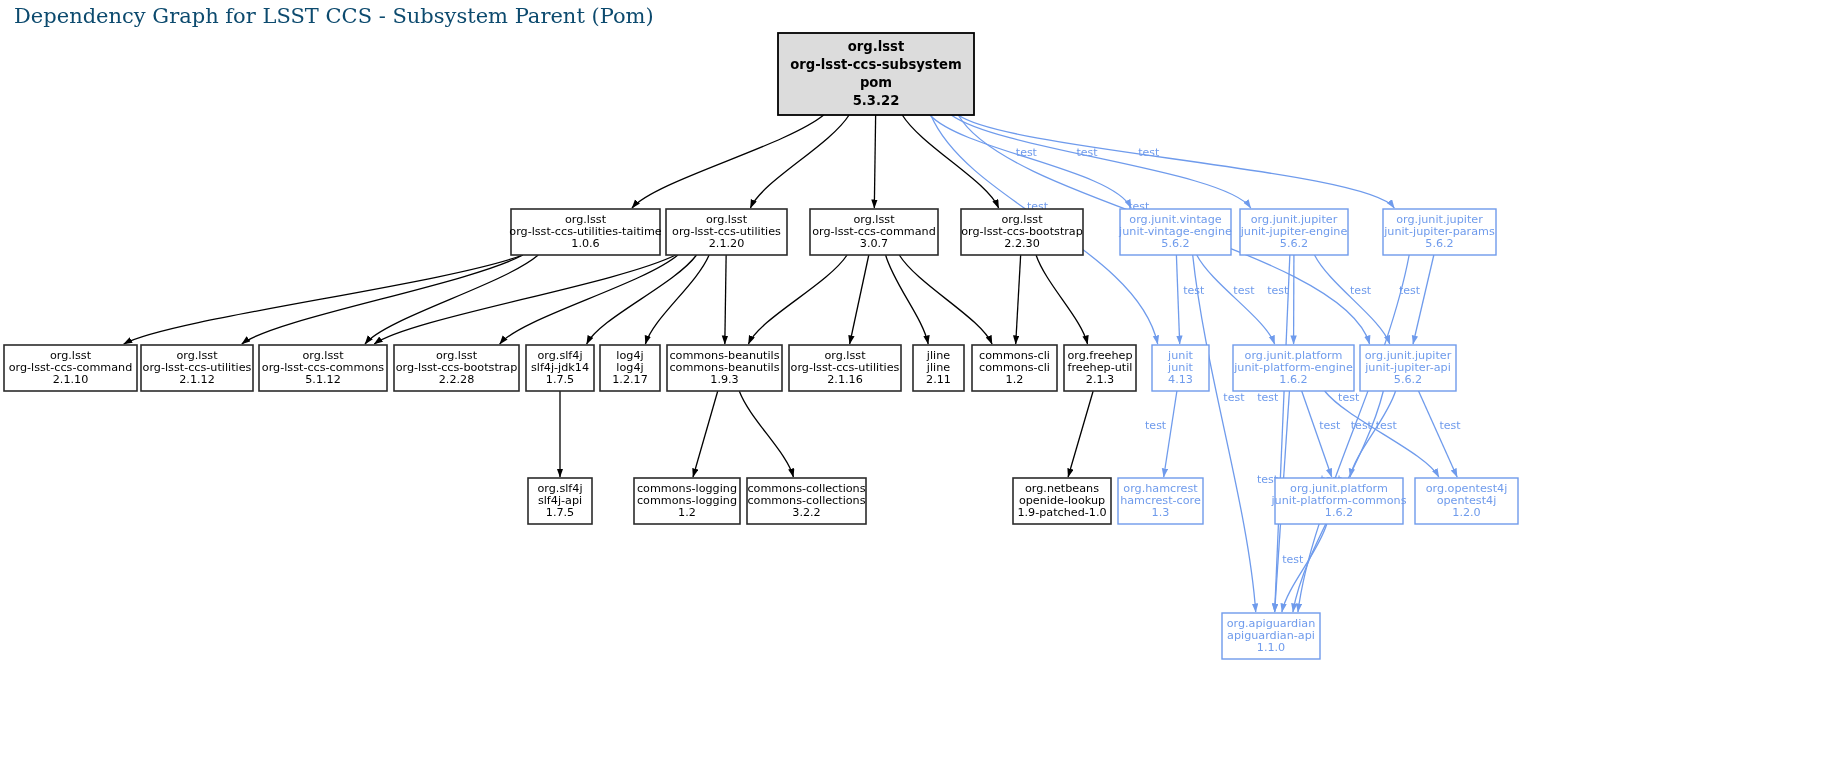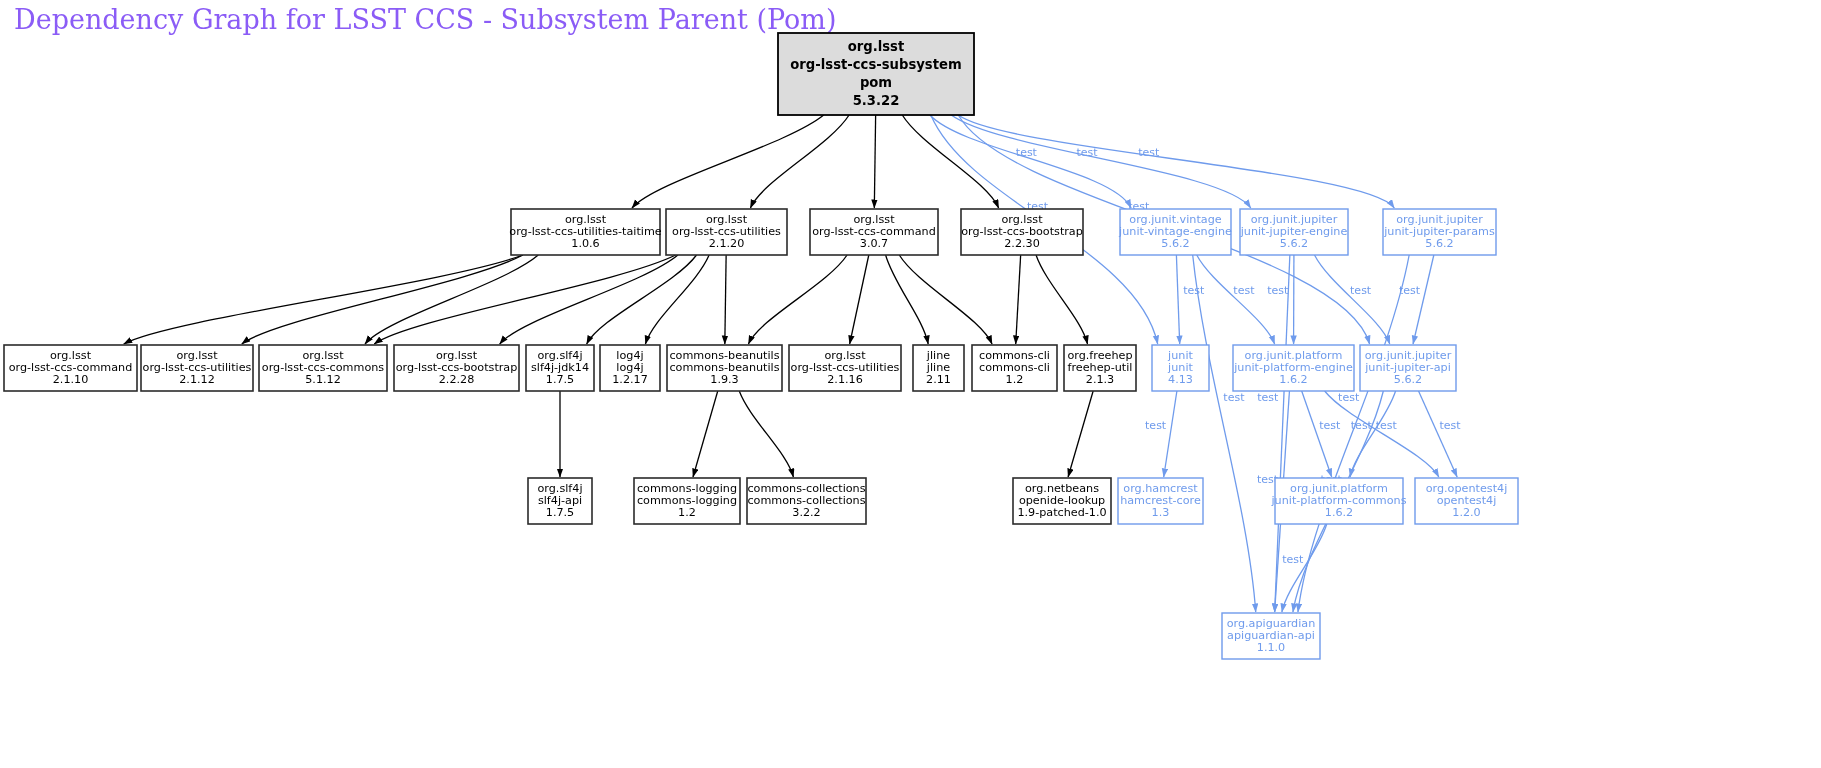--- a/index.html
+++ b/index.html
@@ -12,22 +12,22 @@
     height: 768px;
     position: relative;
     font-family: "DejaVu Sans", sans-serif;
     overflow: hidden;
   }
   #graph-title {
     position: absolute;
     left: 14px;
     top: 4px;
     font-family: "DejaVu Serif", serif;
-    font-size: 27px;
-    color: #8b5cf6;
+    font-size: 21px;
+    color: #0c4a6e;
     white-space: nowrap;
   }
   #graph-canvas {
     position: absolute;
     left: 0;
     top: 0;
     width: 1821px;
     height: 768px;
   }
   .node-box {

